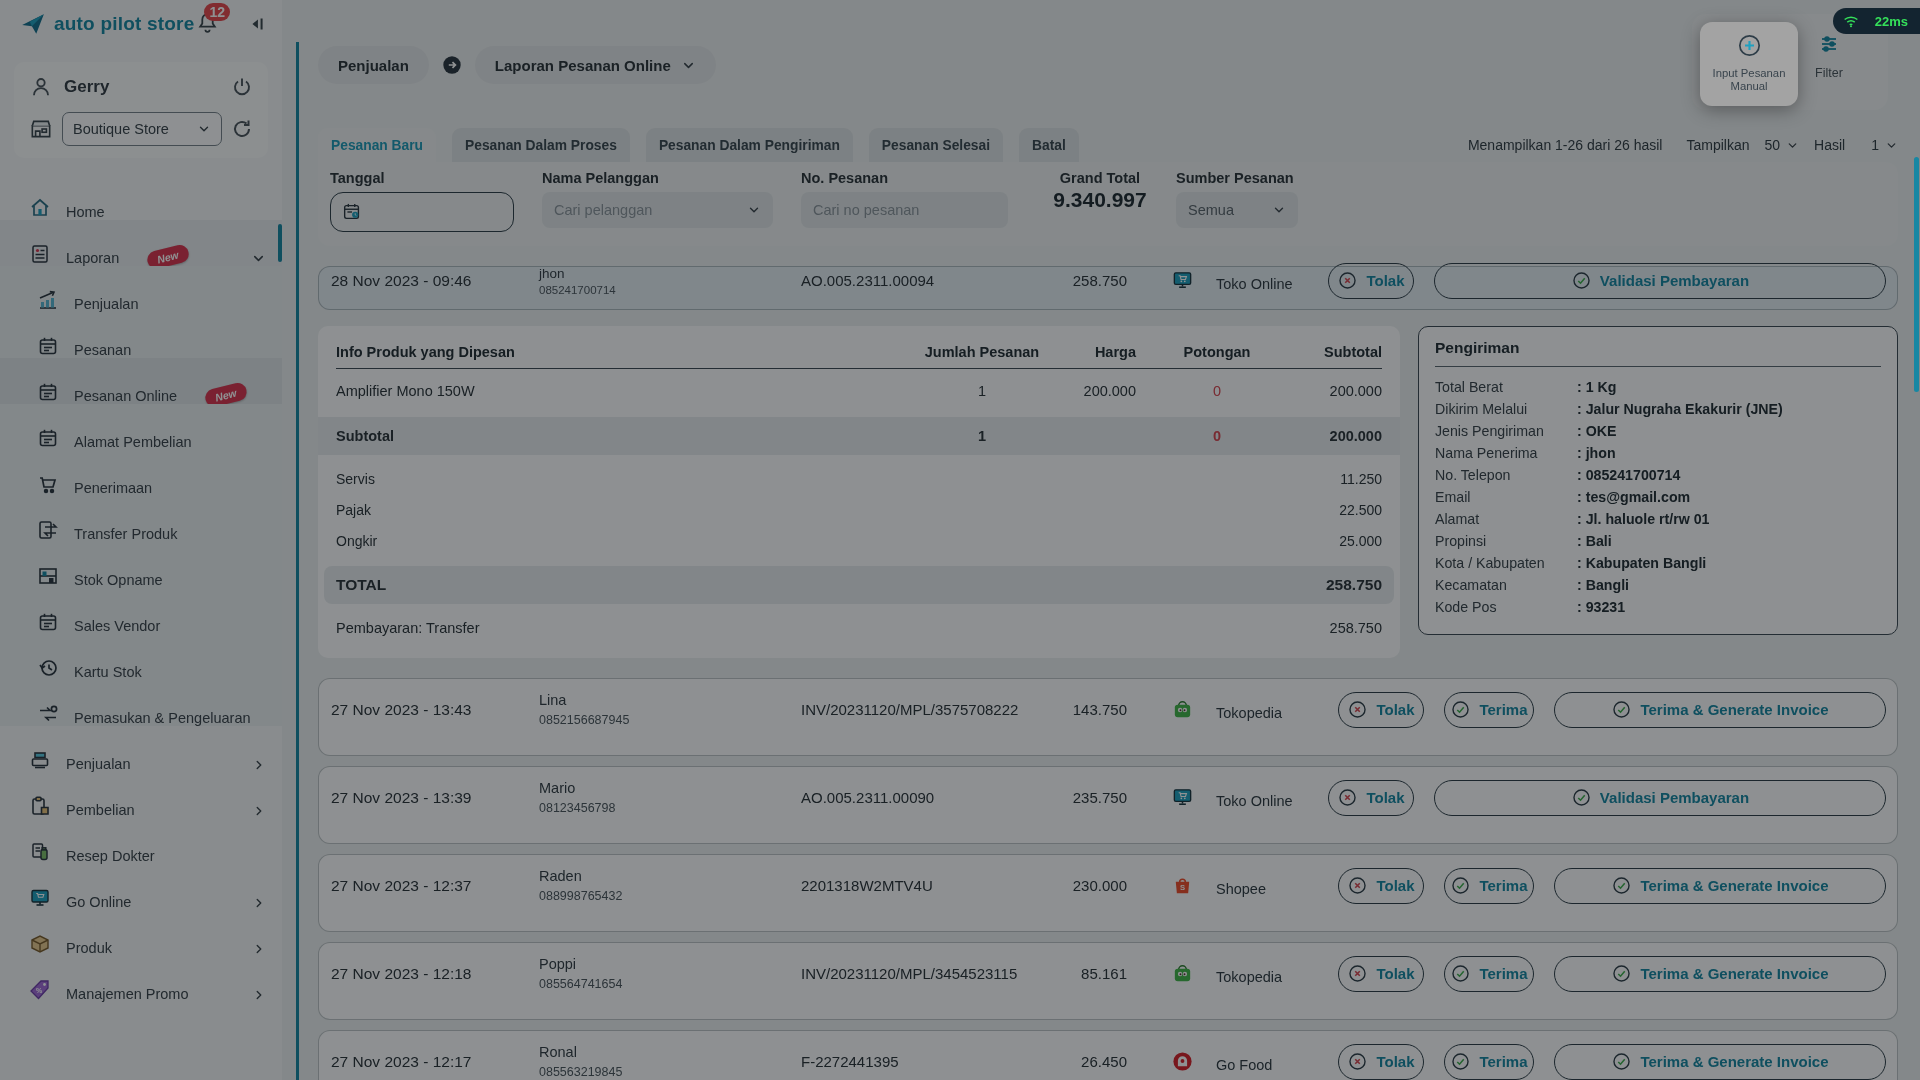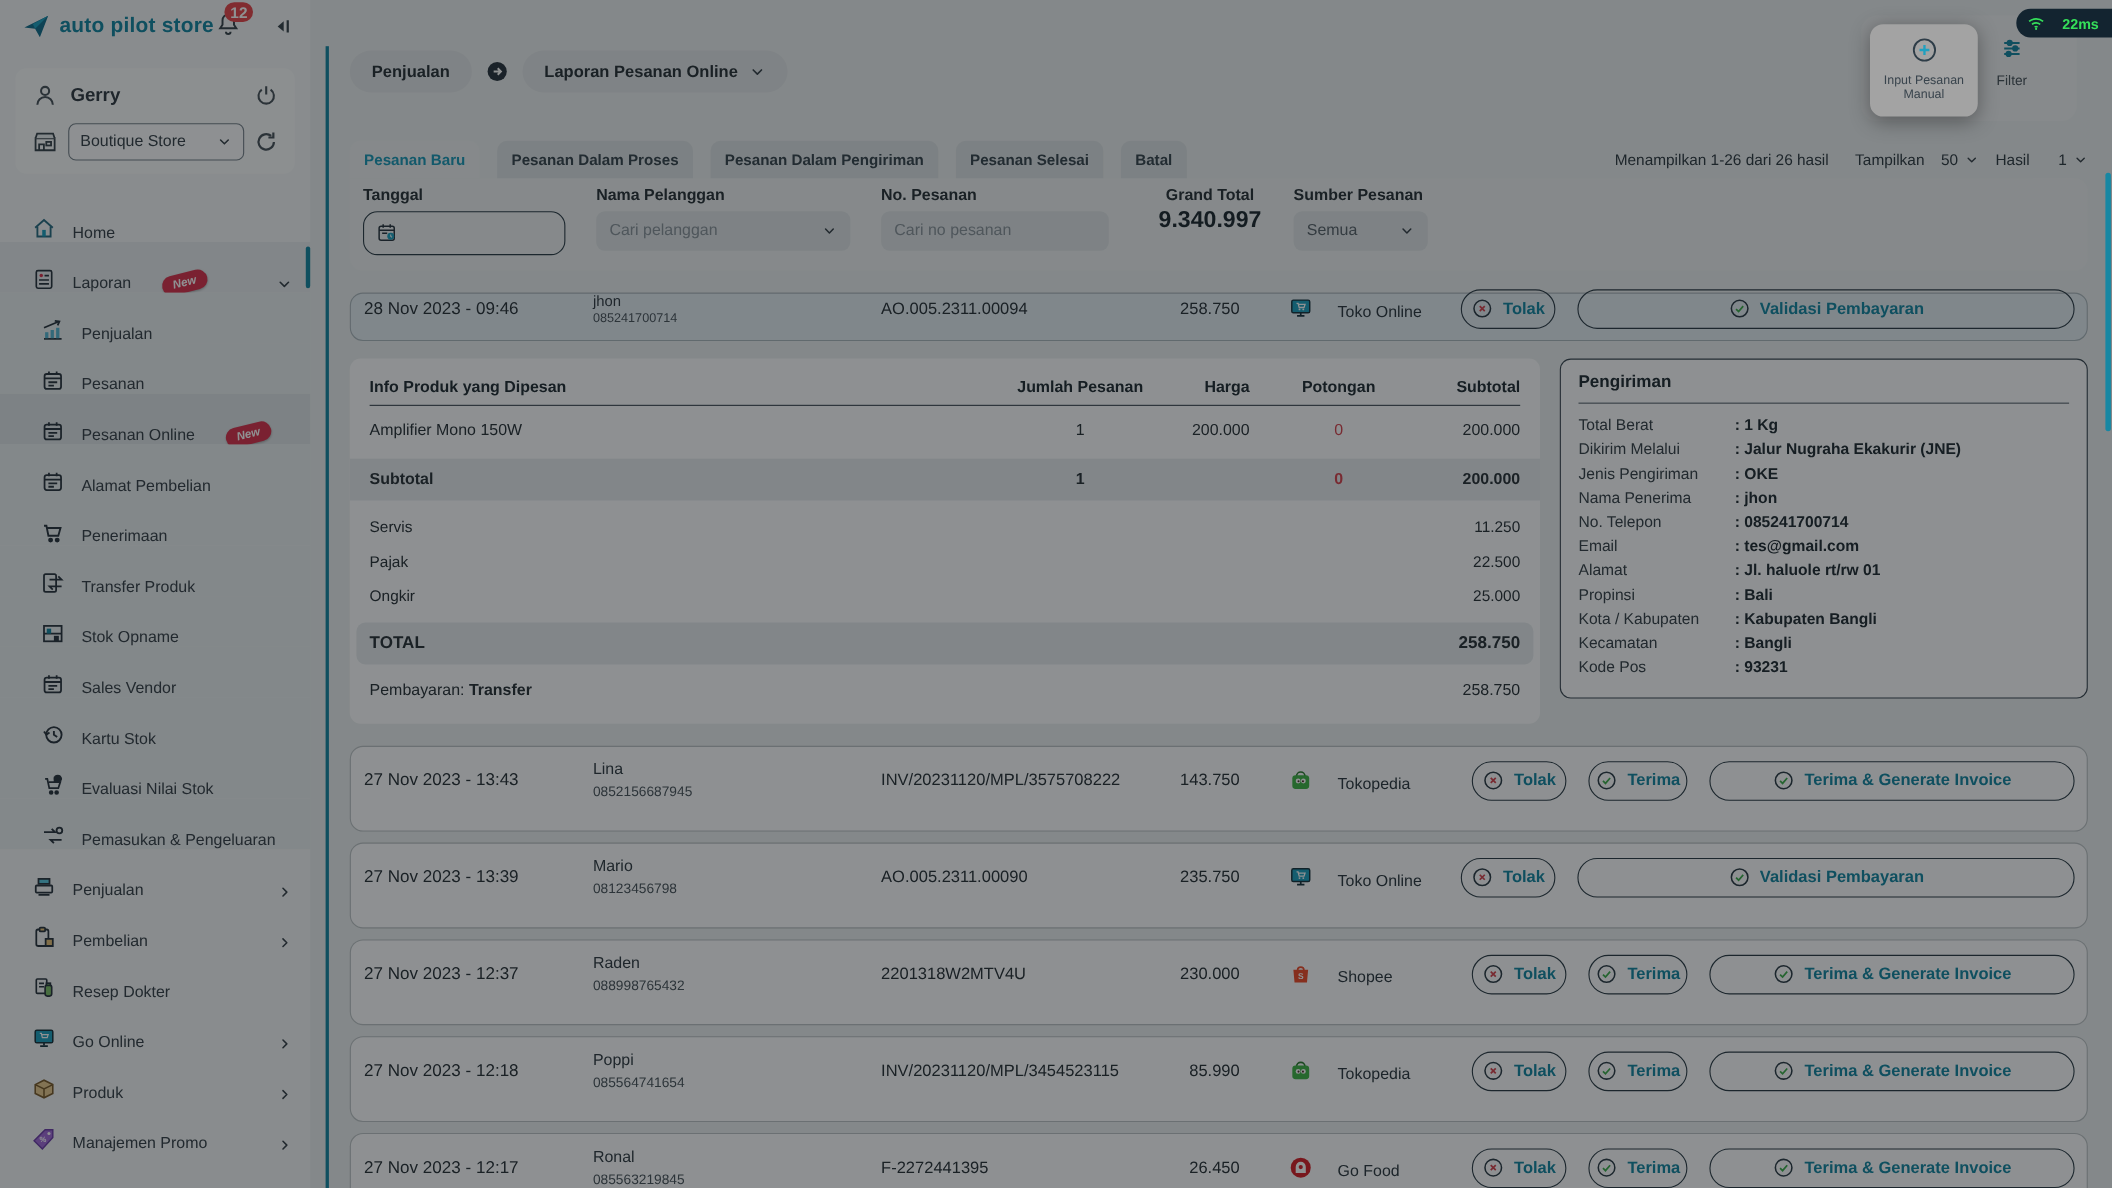--- a/index.html
+++ b/index.html
@@ -78,21 +78,21 @@
   .thead { height:32px; font-weight:700; font-size:14.5px; color:#232e36; }
   .thead-line { border-bottom:1.4px solid #3d4954; margin:0 18px 0; }
   .tprod { height:44px; font-size:14.5px; }
   .tsub { height:38px; background:#e8ecef; font-size:14.5px; font-weight:700; margin-top:4px; }
   .red { color:#d64550; font-weight:400; }
   .tsub .red { font-weight:700; }
   .tfee { height:27px; font-size:14px; margin-top:4px; }
   .ttotal { height:38px; background:#e8ecef; border-radius:8px; margin:12px 6px 0; font-weight:700; font-size:15.5px; }
   .ttotal .in { display:grid; grid-template-columns:1fr 84px; width:100%; padding:0 12px; }
   .tpay { height:36px; font-size:14.5px; margin-top:6px; display:grid; grid-template-columns:1fr 84px; align-items:center; padding:0 18px; }
-  .tpay b { font-weight:700; }
+  .tpay b { font-weight:400; }
 
   .ship-panel { width:480px; background:#fdfeff; border:1.4px solid #3d4954; border-radius:10px; padding:12px 16px 16px; }
   .ship-title { font-size:15.5px; font-weight:700; color:#232e36; padding-bottom:9px; border-bottom:1px solid #5a6670; }
   .ship-rows { margin-top:9px; }
   .srow { display:flex; font-size:14.2px; line-height:22px; }
   .slab { width:142px; color:#39434b; }
   .sval { font-weight:700; color:#232e36; }
   .sval::before { content:": "; }
 
   
@@ -308,32 +308,20 @@
     </div>
     <div class="mi sub">
       <span class="ic" style="width:24px;height:24px">
           <svg viewBox="0 0 24 24" fill="none" stroke="#2b3640" stroke-width="1.7">
             <circle cx="13" cy="12" r="7"></circle>
             <path d="M13 8.5V12l3 2"></path>
             <path d="M4 9l2.2 3L9 10"></path>
           </svg>
         </span>
       <span class="mlabel">Kartu Stok</span>
-    </div>
-    <div class="mi sub">
-      <span class="ic" style="width:24px;height:24px">
-          <svg viewBox="0 0 24 24" fill="none" stroke="#2b3640" stroke-width="1.6">
-            <path d="M5 6h2l1.8 8.5H17l1.8-5.5H8.5"></path>
-            <circle cx="10.5" cy="18.5" r="1.3" fill="#2b3640"></circle>
-            <circle cx="15.5" cy="18.5" r="1.3" fill="#2b3640"></circle>
-            <circle cx="16.5" cy="6" r="3.6" fill="#2b3640" stroke="none"></circle>
-            <text x="16.5" y="7.8" font-size="4.6" fill="#fff" text-anchor="middle" font-weight="bold">RP</text>
-          </svg>
-        </span>
-      <span class="mlabel">Evaluasi Nilai Stok</span>
     </div>
     <div class="mi sub">
       <span class="ic" style="width:24px;height:24px">
           <svg viewBox="0 0 24 24" fill="none" stroke="#2b3640" stroke-width="1.7">
             <path d="M4 8.5h10l-3-3"></path>
             <path d="M20 15.5H10l3 3"></path>
             <circle cx="18" cy="7" r="2.6"></circle>
           </svg>
         </span>
       <span class="mlabel">Pemasukan &amp; Pengeluaran</span>
@@ -837,21 +825,21 @@
       </div>
     </div>
 
     <div class="order-row">
       <span class="c-date">27 Nov 2023 - 12:18</span>
       <div class="c-name">
         <div class="nm">Poppi</div>
         <div class="ph">085564741654</div>
       </div>
       <span class="c-order">INV/20231120/MPL/3454523115</span>
-      <span class="c-amount">85.990</span>
+      <span class="c-amount">85.161</span>
       <div class="c-src">
         <span class="ic" style="width:23px;height:23px">
             <svg viewBox="0 0 24 24">
               <path d="M8 8a4 4 0 0 1 8 0" fill="none" stroke="#2e7d32" stroke-width="1.6"></path>
               <rect x="4" y="7" width="16" height="13" rx="3" fill="#42b549"></rect>
               <circle cx="9.5" cy="12.5" r="2.3" fill="#fff"></circle>
               <circle cx="14.5" cy="12.5" r="2.3" fill="#fff"></circle>
               <circle cx="9.9" cy="12.7" r="1" fill="#4e342e"></circle>
               <circle cx="14.1" cy="12.7" r="1" fill="#4e342e"></circle>
             </svg>

